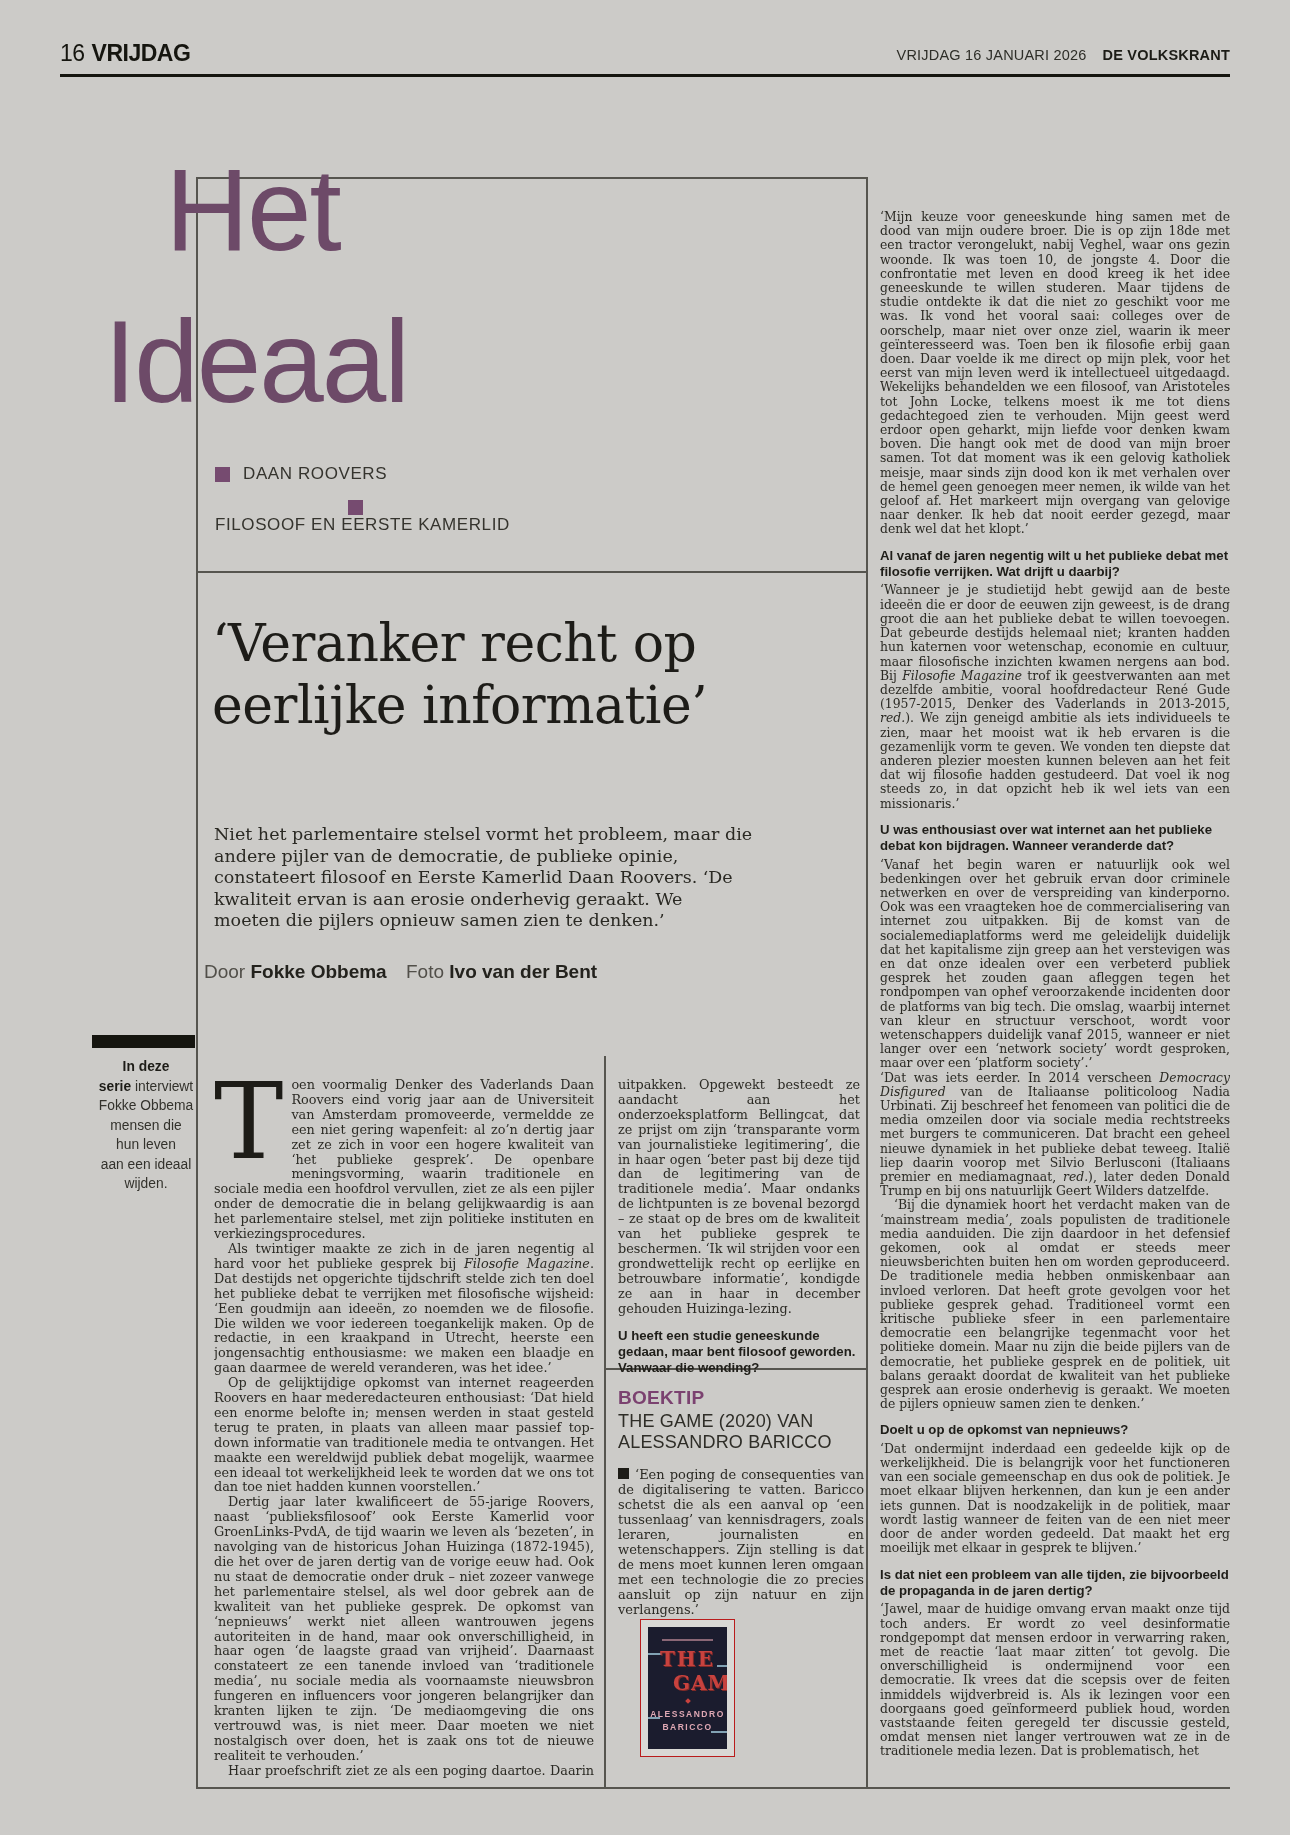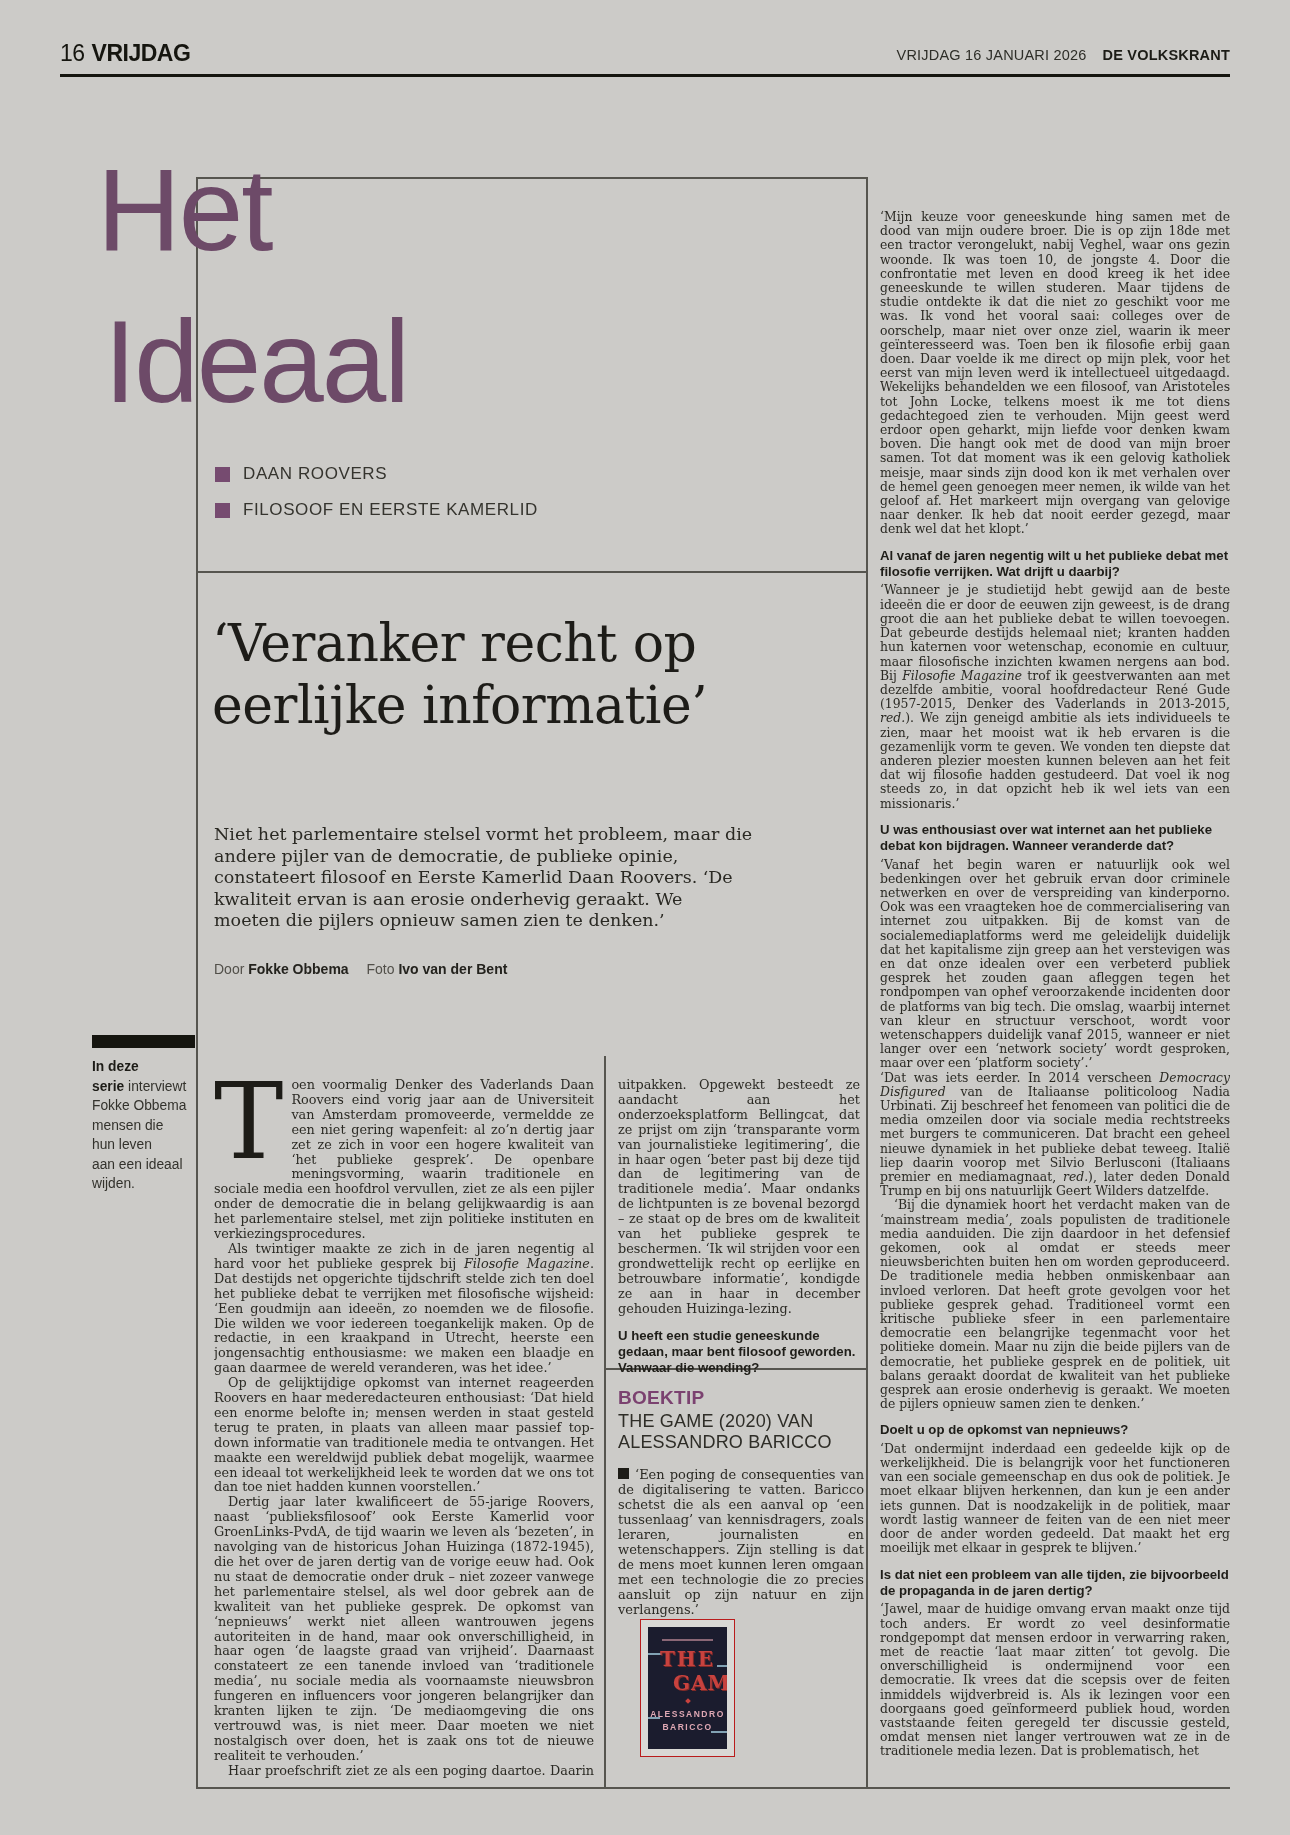--- a/index.html
+++ b/index.html
@@ -1,18 +1,18 @@
 <!DOCTYPE html>
 <html lang="nl"><head>
 <meta charset="utf-8">
 <style>
   html,body{margin:0;padding:0;background:#a9a8a5;}
   .page{position:relative;width:1290px;height:1835px;background:#cccbc8;overflow:hidden;
         font-family:"DejaVu Serif","Liberation Serif",serif;color:#2b2a25;}
-  .sans{font-family:"Liberation Sans","DejaVu Sans",sans-serif;}
+  .sans{font-family:"Liberation Sans","DejaVu Sans",sans-serif;text-align:center;}
   .rule{position:absolute;background:#56554f;}
   
   .ph-left{position:absolute;left:60px;top:40px;font-size:23px;color:#15150f;letter-spacing:-.5px;}
   .ph-left .folio{font-weight:normal;margin-right:7px;}
   .ph-left .day{font-weight:bold;letter-spacing:-.5px;}
   .ph-right{position:absolute;right:60px;top:47px;font-size:14.5px;color:#1c1c16;}
   .ph-right .date{font-weight:normal;letter-spacing:.2px;margin-right:16px;color:#2e2e28;}
   .ph-right .brand{font-weight:bold;letter-spacing:.2px;}
   .header-rule{left:60px;top:74px;width:1170px;height:3px;background:#15150f;}
   
@@ -29,21 +29,21 @@
   .boektip-line{left:604px;top:1368px;width:264px;height:2px;}
   
   .tag-row{position:absolute;left:215px;height:20px;display:flex;align-items:center;}
   .tag-row .sq{width:15px;height:15px;background:#764b70;margin-right:13px;flex:none;}
   .tag-row .lbl{font-size:17px;letter-spacing:.6px;color:#35342e;}
   
   .headline{position:absolute;left:212px;top:612px;font-size:52px;line-height:62px;
             color:#1d1c18;letter-spacing:-.5px;}
   .standfirst{position:absolute;left:214px;top:824px;width:540px;font-size:17.5px;
               line-height:21.6px;color:#2a2923;}
-  .byline{position:absolute;left:214px;top:961px;font-size:14px;color:#514f49;}
+  .byline{position:absolute;left:204px;top:961px;font-size:19px;color:#514f49;}
   .byline b{color:#23221d;}
   .byline .foto{margin-left:14px;}
   
   .series-bar{position:absolute;left:92px;top:1035px;width:103px;height:13px;background:#15150f;}
   .series-note{position:absolute;left:92px;top:1057px;width:108px;font-size:13.8px;
                line-height:19.5px;color:#33322c;}
   .series-note b{color:#1d1c17;}
   
   .bodycol{position:absolute;text-align:justify;font-size:12.8px;line-height:14.9px;color:#2b2a24;}
   .col1{left:214px;top:1078px;width:380px;height:700px;overflow:hidden;}
@@ -106,21 +106,21 @@
 
   <div class="masthead sans">
     <div>Het</div>
     <div class="l2">Ideaal</div>
   </div>
 
   <div class="tag-row sans" style="top:464px;">
     <span class="sq"></span>
     <span class="lbl">DAAN ROOVERS</span>
   </div>
-  <div class="tag-row sans" style="top:500px;">
+  <div class="tag-row sans" style="top:500px;flex-direction:column;">
     <span class="sq"></span>
     <span class="lbl">FILOSOOF EN EERSTE KAMERLID</span>
   </div>
 
   <div class="headline">
     <div>‘Veranker recht op</div>
     <div>eerlijke informatie’</div>
   </div>
 
   <div class="standfirst">Niet het parlementaire stelsel vormt het probleem, maar die andere pijler van de democratie, de publieke opinie, constateert filosoof en Eerste Kamerlid Daan Roovers. ‘De kwaliteit ervan is aan erosie onderhevig geraakt. We moeten die pijlers opnieuw samen zien te denken.’</div>

